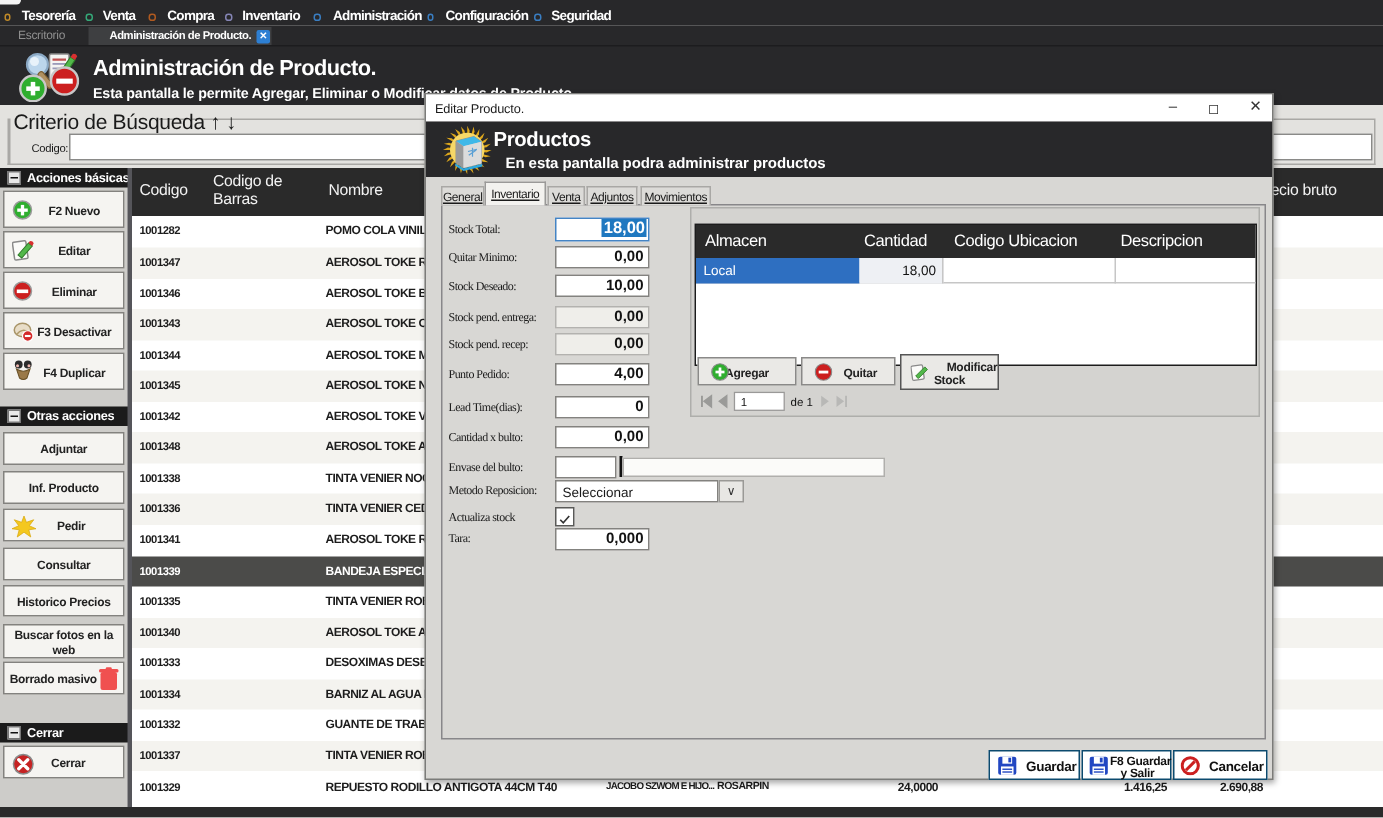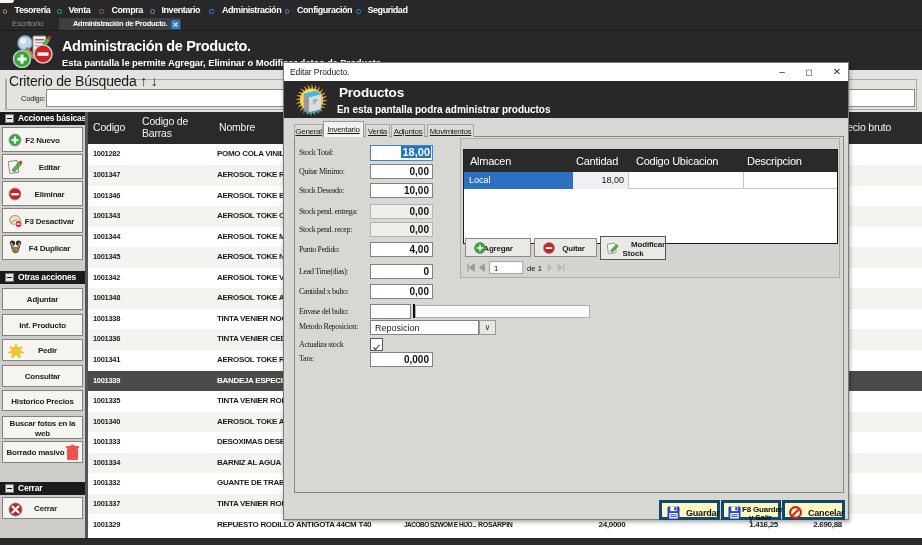--- a/index.html
+++ b/index.html
@@ -37,40 +37,40 @@
 .mrow.sel{background:#4b4b49;color:#fff;}
 .cell{position:absolute;top:0;white-space:nowrap;}
 #botstrip{left:0;top:538px;width:922px;height:7px;background:#2a2a2a;}
 #topblob{left:0;top:0;width:14px;height:3px;background:#f5f5f5;border-radius:0 0 4px 0;}
 
 #dlg{left:283px;top:62px;width:566px;height:458px;background:#d8d7d4;border:1px solid #7b7b79;box-shadow:1px 2px 4px rgba(0,0,0,.35);}
 #dtitle{position:absolute;left:0;top:0;width:564px;height:18px;background:#fff;}
 #dtitle span{position:absolute;left:6px;top:4px;font-size:8.5px;color:#1a1a1a;letter-spacing:-0.1px;}
 .wbtn{position:absolute;top:1px;width:14px;height:16px;color:#333;font-size:10px;text-align:center;line-height:16px;}
 #dhead{position:absolute;left:0;top:18px;width:564px;height:37px;background:#28282a;}
-#dhtitle{position:absolute;left:55px;top:4px;color:#fff;font-size:13.5px;font-weight:bold;letter-spacing:-0.2px;}
+#dhtitle{position:absolute;left:45px;top:4px;color:#fff;font-size:13.5px;font-weight:bold;letter-spacing:-0.2px;}
 #dhsub{position:absolute;left:53px;top:23px;color:#fff;font-size:10px;font-weight:bold;letter-spacing:-0.05px;}
 
 .dtab{position:absolute;top:60.5px;height:13px;line-height:13px;font-size:8px;color:#1a1a1a;text-align:center;text-decoration:underline;letter-spacing:-0.3px;z-index:3;background:#dcdbd8;border:1px solid #a9a8a5;border-bottom:none;}
 #tabsel{background:#f3f2ef;border:1px solid #9a9998;border-bottom:none;top:58px;height:15.5px;line-height:15px;}
 #dpane{position:absolute;left:10px;top:73px;width:550px;height:357px;border:1px solid #88878a;background:#d8d7d4;z-index:1;}
 
 .flabel{position:absolute;left:15px;font-size:8px;color:#1a1a1a;white-space:nowrap;letter-spacing:-0.35px;z-index:2;font-family:Liberation Serif, serif;}
 .finput{position:absolute;left:86px;width:63px;height:15px;background:#fff;border:1px solid #83827f;font-size:10px;font-weight:bold;color:#111;text-align:right;padding:1px 3px 0 0;line-height:12px;z-index:2;}
 .finput.dis{background:#efeeea;border:1px solid #b3b2af;}
 .z2{z-index:2;}
 
 #rpanel{position:absolute;left:176px;top:75px;width:380px;height:140px;background:#d4d3d0;border:1px solid #aeaeab;z-index:2;}
 #atable{position:absolute;left:2px;top:10px;width:375px;height:95px;background:#fff;border:1px solid #1c1c1c;text-decoration:underline;}
 #ahead{position:absolute;left:0;top:0;width:373px;height:22px;background:#2a2a2a;color:#fff;font-size:11px;letter-spacing:-0.25px;}
 #arow{position:absolute;left:0;top:22px;width:373px;height:17px;border-bottom:1px solid #c6c6c6;font-size:9px;}
 .pbtn{position:absolute;background:#eae9e6;border:1px solid #8a8988;font-size:8px;font-weight:bold;color:#222;text-align:center;letter-spacing:-0.2px;}
 #pager{position:absolute;left:3px;top:121px;height:15px;font-size:8.5px;color:#444;}
 
-.bbtn{position:absolute;top:437px;height:20px;background:#fef9c3;border:3px solid #0c4a6e;font-size:9px;font-weight:bold;color:#111;letter-spacing:-0.2px;z-index:2;}
+.bbtn{position:absolute;top:437px;height:20px;background:#ffffff;border:1px solid #0c4a6e;font-size:9px;font-weight:bold;color:#111;letter-spacing:-0.2px;z-index:2;}
 </style></head><body>
 
 <div class="abs" id="menubar">
 <span class="ring" style="left:2.5px;border-color:#c08a28"></span>
     <span class="mi" style="left:14.5px">Tesorería</span>
 <span class="ring" style="left:57px;border-color:#35a878"></span>
     <span class="mi" style="left:68.5px">Venta</span>
 <span class="ring" style="left:99px;border-color:#b05a20"></span>
     <span class="mi" style="left:111.5px">Compra</span>
 <span class="ring" style="left:150px;border-color:#8585b5"></span>
@@ -115,21 +115,21 @@
 <div class="gbline" style="left:916px;top:79px;width:1px;height:31px"></div>
 <span id="critlabel">Criterio de Búsqueda ↑ ↓</span>
 <span id="codlabel">Codigo:</span>
 <div id="codinput"></div>
 <div class="abs" id="sidebar"></div>
 <div class="shead" style="top:112px"><span class="mb"></span>Acciones básicas</div>
 <div class="sbtn abs" style="top:127px;height:25px;line-height:25px"><svg class="ic" style="top:5px" width="14" height="14" viewBox="0 0 14 14">
       <circle cx="7" cy="7" r="6" fill="#2fae2f" stroke="#9a9a9a" stroke-width="1"></circle>
       <rect x="3.5" y="6" width="7" height="2.2" fill="#fff"></rect>
       <rect x="5.9" y="3.6" width="2.2" height="7" fill="#fff"></rect>
-    </svg><span style="">F2 Nuevo</span></div>
+    </svg><span style="padding-left:14px">F2 Nuevo</span></div>
 <div class="sbtn abs" style="top:154px;height:25px;line-height:25px"><svg class="ic" style="top:4px" width="15" height="15" viewBox="0 0 15 15">
       <rect x="1" y="2" width="9" height="12" rx="1" fill="#fbfbf9" stroke="#8a8a8a" transform="rotate(-8 5 8)"></rect>
       <path d="M4 11 L11 3 L13.5 5 L6.5 13 Z" fill="#52b84a" stroke="#2e7c28" stroke-width="0.7"></path>
       <path d="M11 3 L13.5 5 L14.5 3.2 Q13.6 1.2 11.8 1.8 Z" fill="#d83030"></path>
     </svg><span style="padding-left:14px">Editar</span></div>
 <div class="sbtn abs" style="top:181px;height:25px;line-height:25px"><svg class="ic" style="top:5px" width="14" height="14" viewBox="0 0 14 14">
       <circle cx="7" cy="7" r="6" fill="#cc1f1f" stroke="#9a9a9a" stroke-width="1"></circle>
       <rect x="3.2" y="6" width="7.6" height="2.4" fill="#fff"></rect>
     </svg><span style="padding-left:14px">Eliminar</span></div>
 <div class="sbtn abs" style="top:208px;height:25px;line-height:25px"><svg class="ic" style="top:5px" width="15" height="14" viewBox="0 0 15 14">
@@ -324,21 +324,21 @@
 <div class="finput" style="top:179px">4,00</div>
 <span class="flabel" style="top:203.5px">Lead Time(dias):</span>
 <div class="finput" style="top:200.5px">0</div>
 <span class="flabel" style="top:223.5px">Cantidad x bulto:</span>
 <div class="finput" style="top:220.5px">0,00</div>
 <span class="flabel" style="top:244px">Envase del bulto:</span>
 <div class="finput" style="top:241px;width:41px"></div>
 <div class="abs z2" style="left:129px;top:241px;width:1.5px;height:14px;background:#111"></div>
 <div class="abs z2" style="left:131px;top:241.5px;width:175px;height:13px;background:#fbfbf9;border:1px solid #b0afac"></div>
 <span class="flabel" style="top:259px">Metodo Reposicion:</span>
-<div class="abs z2" style="left:86px;top:256.5px;width:109px;height:15px;background:#fff;border:1px solid #83827f;font-size:9px;line-height:14px;padding-left:4px;color:#1a1a1a">Reposicion</div>
+<div class="abs z2" style="left:86px;top:256.5px;width:109px;height:15px;background:#fff;border:1px solid #83827f;font-size:9px;line-height:14px;padding-left:4px;color:#1a1a1a">Seleccionar</div>
 <div class="abs z2" style="left:195px;top:256.5px;width:17px;height:15px;background:#e8e7e4;border:1px solid #9a9996;color:#333;font-size:8px;text-align:center;line-height:14px">∨</div>
 <span class="flabel" style="top:277px">Actualiza stock</span>
 <div class="abs z2" style="left:86px;top:275px;width:13px;height:13px;background:#fff;border:1px solid #5a5a58"><svg width="11" height="11" viewBox="0 0 11 11">
         <path d="M2.5 5.5 L4.5 7.5 L8.5 3" stroke="#333" stroke-width="1.1" fill="none"></path>
       </svg></div>
 <span class="flabel" style="top:291px">Tara:</span>
 <div class="finput" style="top:289px">0,000</div>
 <div id="rpanel">
 <div id="atable">
 <div id="ahead">

